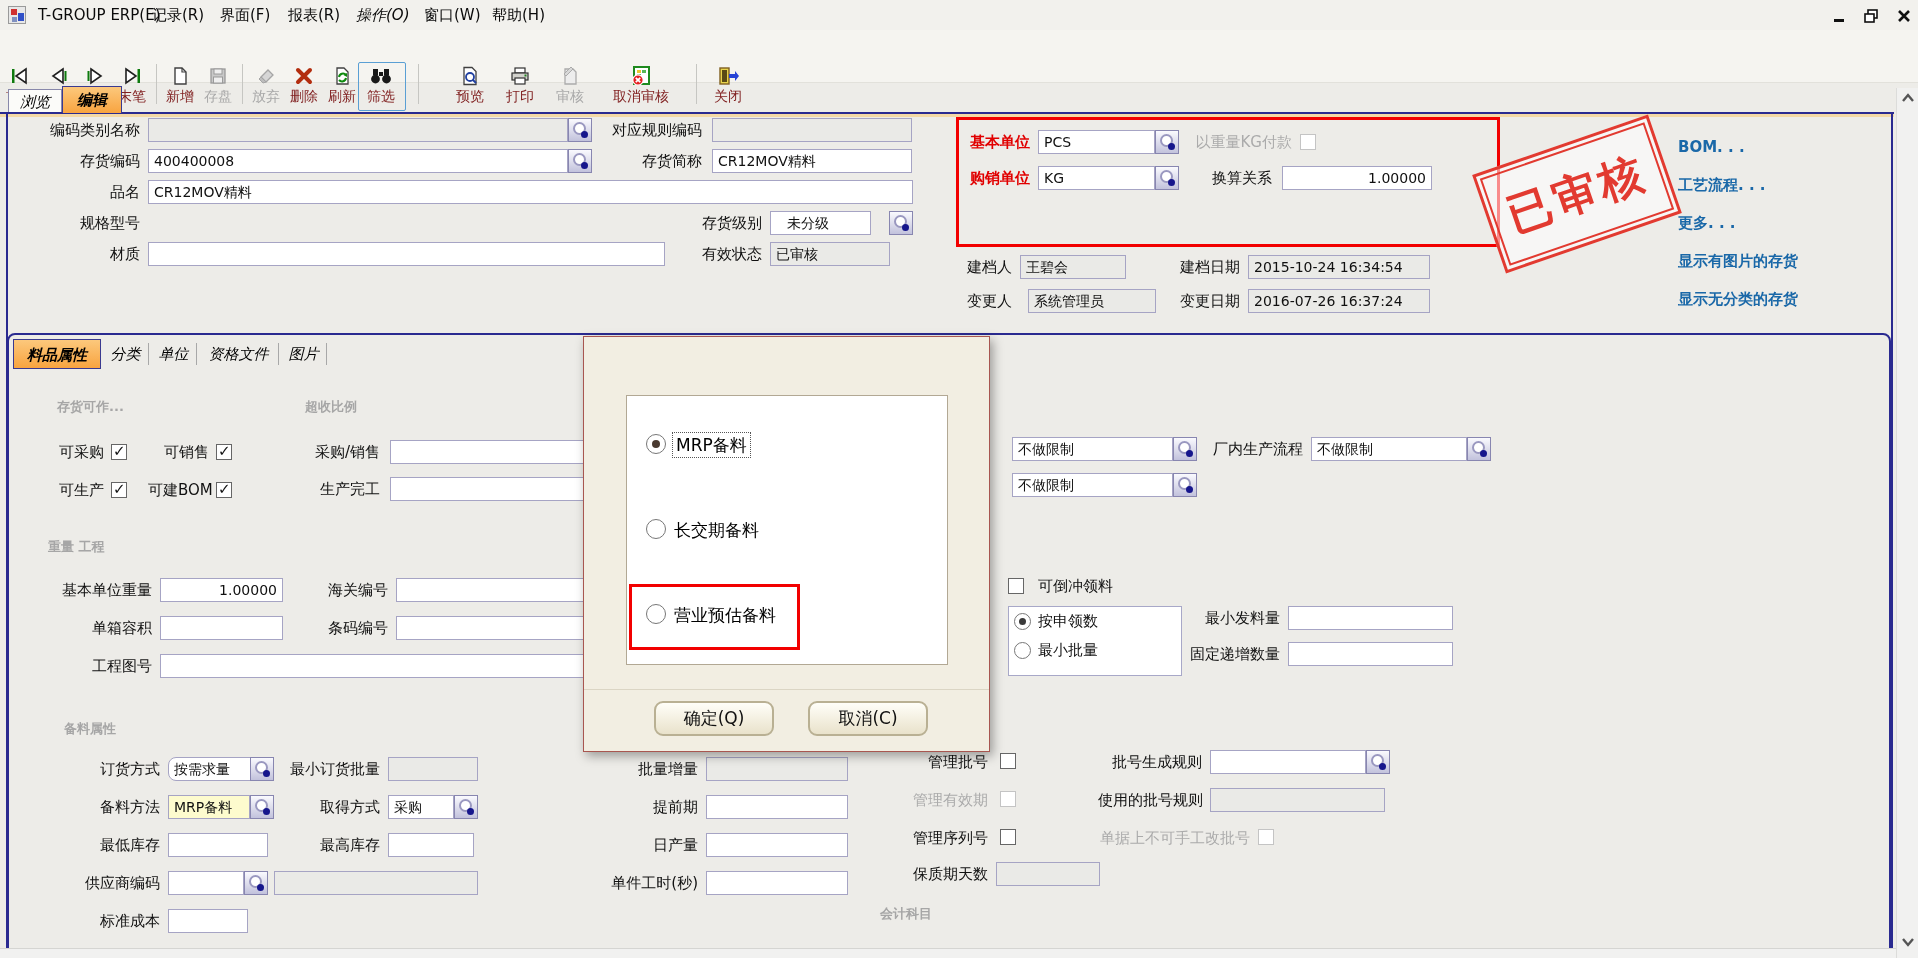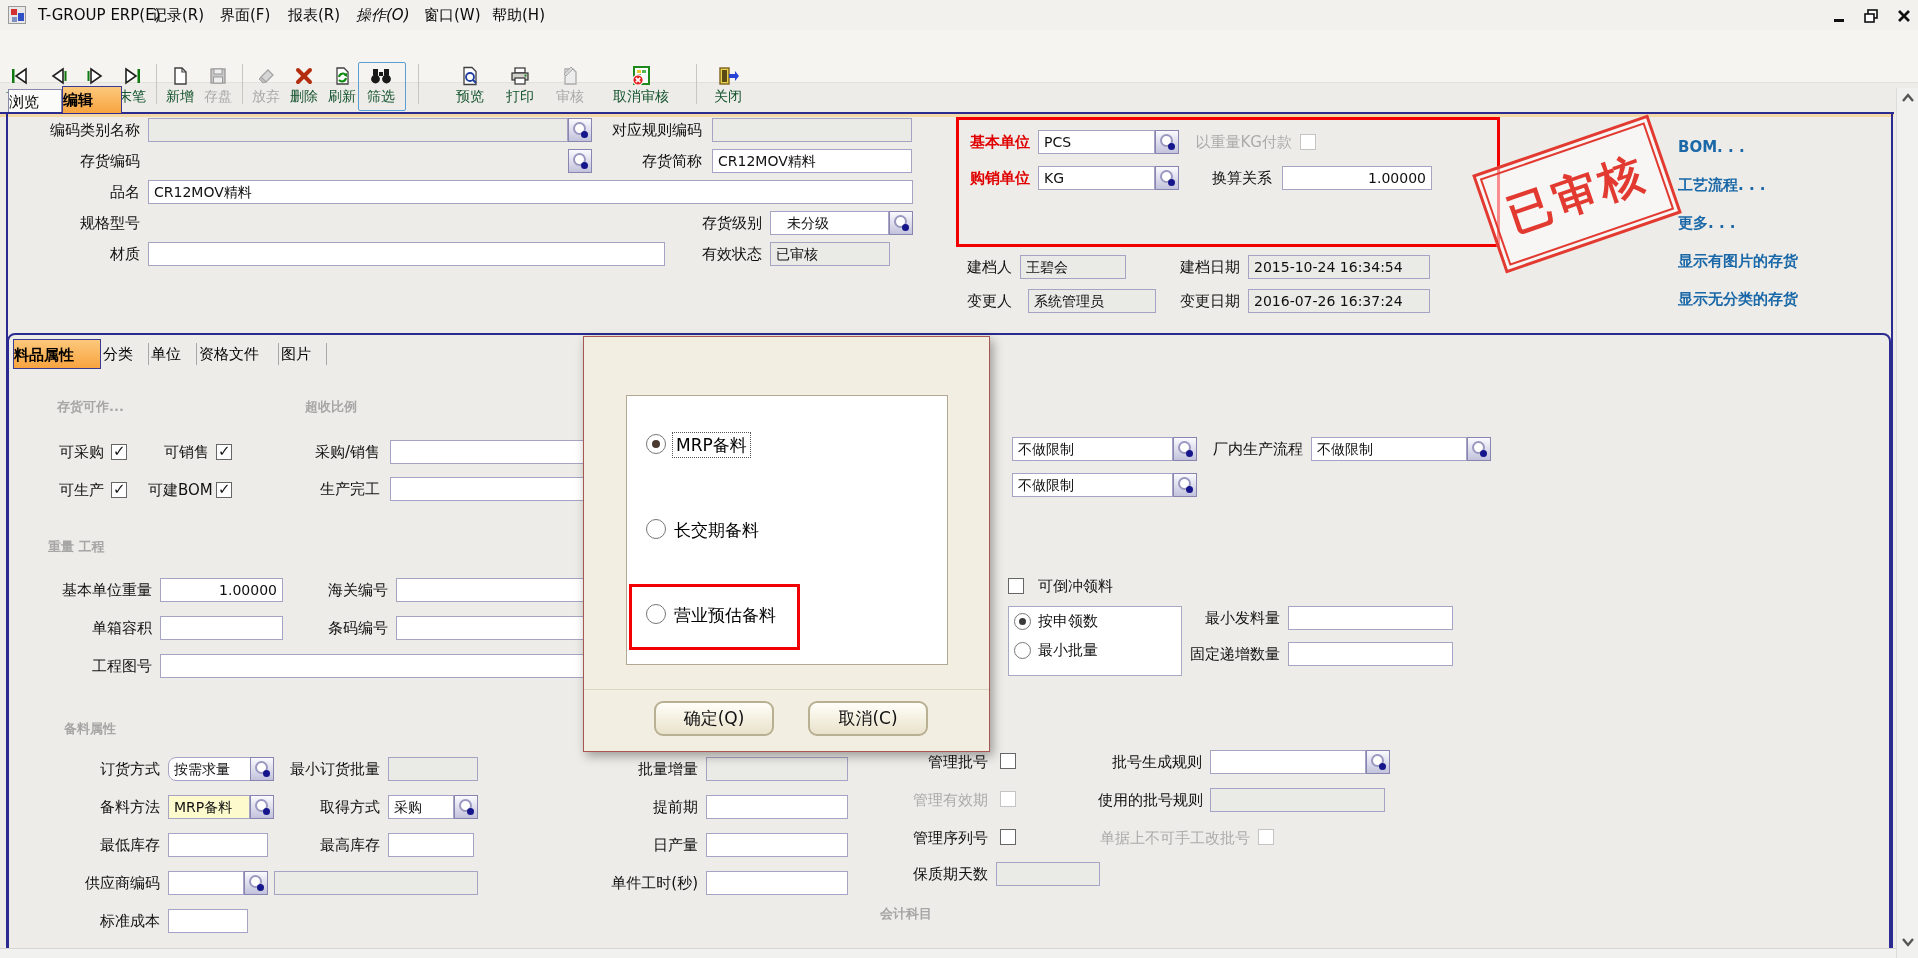--- a/index.html
+++ b/index.html
@@ -19,25 +19,25 @@
   .sect{position:absolute;font-size:13px;font-weight:bold;color:#A6A6A6;white-space:nowrap;}
   .cb{position:absolute;box-sizing:border-box;width:16px;height:16px;background:#fff;border:1px solid #666;}
   .cb.on::after{content:"✓";position:absolute;left:1px;top:-3px;font-size:15px;font-weight:bold;color:#111;}
   .cb.dis{border-color:#C4C4C4;}
   .rad{position:absolute;box-sizing:border-box;width:17px;height:17px;border:1px solid #777;border-radius:50%;background:#fff;}
   .rad.on::after{content:"";position:absolute;left:4px;top:4px;width:7px;height:7px;border-radius:50%;background:#3A3A3A;}
   .bigrad{width:20px;height:20px;}
   .bigrad.on::after{left:5px;top:5px;width:8px;height:8px;background:#4A3A30;}
   .link{position:absolute;font-size:15px;font-weight:bold;color:#1A68A8;white-space:nowrap;cursor:pointer;}
   .sep{position:absolute;top:34px;width:1px;height:40px;background:#C6C6C2;}
-  .tbtn{position:absolute;top:33px;text-align:center;font-size:14px;color:#14532d;cursor:pointer;}
+  .tbtn{position:absolute;top:33px;text-align:center;font-size:14px;color:#7f1d1d;cursor:pointer;}
   .tbtn .ic{height:25px;display:flex;align-items:center;justify-content:center;}
   .tbtn.dis{color:#A9A9A9;}
   .menu-item{position:absolute;top:6px;font-size:15px;color:#0A0A0A;cursor:pointer;white-space:nowrap;}
-  .tab{position:absolute;box-sizing:border-box;font-size:15px;cursor:pointer;white-space:nowrap;}
+  .tab{position:absolute;box-sizing:border-box;font-size:15px;text-align:center;cursor:pointer;white-space:nowrap;font-style:italic;}
   .redbox{position:absolute;border:3px solid #F20000;pointer-events:none;}
   .focusdot{outline:1px dotted #555;outline-offset:1px;}
   .dlg-btn{position:absolute;box-sizing:border-box;height:35px;background:linear-gradient(#FFFEF8,#E9E2CB);border:2px solid #B9B093;border-radius:9px;font-size:17px;text-align:center;line-height:30px;cursor:pointer;color:#101010;}
   .wbtn{position:absolute;top:7px;width:22px;height:18px;display:flex;align-items:center;justify-content:center;cursor:pointer;}
   svg{display:block;}
 </style>
 </head>
 <body>
 
 <div id="app">
@@ -236,30 +236,31 @@
   <div class="abs" style="left:6px;top:113px;width:2px;height:845px;background:#2A2A90;"></div>
   <div class="abs" style="left:1891px;top:113px;width:2px;height:845px;background:#2A2A90;"></div>
 
   <span class="lbl" style="left:30px;top:118px;width:110px;">编码类别名称</span>
   <div class="inp ro" style="left:148px;top:118px;width:420px;"></div>
   <div class="mag" style="left:568px;top:118px;"></div>
   <span class="lbl" style="left:606px;top:118px;width:96px;">对应规则编码</span>
   <div class="inp ro" style="left:712px;top:118px;width:200px;"></div>
 
   <span class="lbl" style="left:50px;top:149px;width:90px;">存货编码</span>
+  <div class="inp" style="left:148px;top:149px;width:420px;">400400008</div>
   <div class="mag" style="left:568px;top:149px;"></div>
   <span class="lbl" style="left:630px;top:149px;width:72px;">存货简称</span>
   <div class="inp" style="left:712px;top:149px;width:200px;">CR12MOV精料</div>
 
   <span class="lbl" style="left:80px;top:180px;width:60px;">品名</span>
   <div class="inp" style="left:148px;top:180px;width:765px;">CR12MOV精料</div>
 
   <span class="lbl" style="left:65px;top:211px;width:75px;">规格型号</span>
   <span class="lbl" style="left:690px;top:211px;width:72px;">存货级别</span>
-  <div class="inp" style="left:770px;top:211px;width:119px;padding-left:16px;">未分级</div>
+  <div class="inp" style="left:770px;top:211px;width:101px;padding-left:16px;">未分级</div>
   <div class="mag" style="left:889px;top:211px;"></div>
 
   <span class="lbl" style="left:95px;top:242px;width:45px;">材质</span>
   <div class="inp" style="left:148px;top:242px;width:517px;"></div>
   <span class="lbl" style="left:690px;top:242px;width:72px;">有效状态</span>
   <div class="inp ro" style="left:770px;top:242px;width:120px;">已审核</div>
 
   <div class="redbox" style="left:956px;top:117px;width:538px;height:124px;z-index:4;"></div>
   <span class="lbl redlbl" style="left:966px;top:130px;width:64px;">基本单位</span>
   <div class="inp" style="left:1038px;top:130px;width:117px;">PCS</div>

